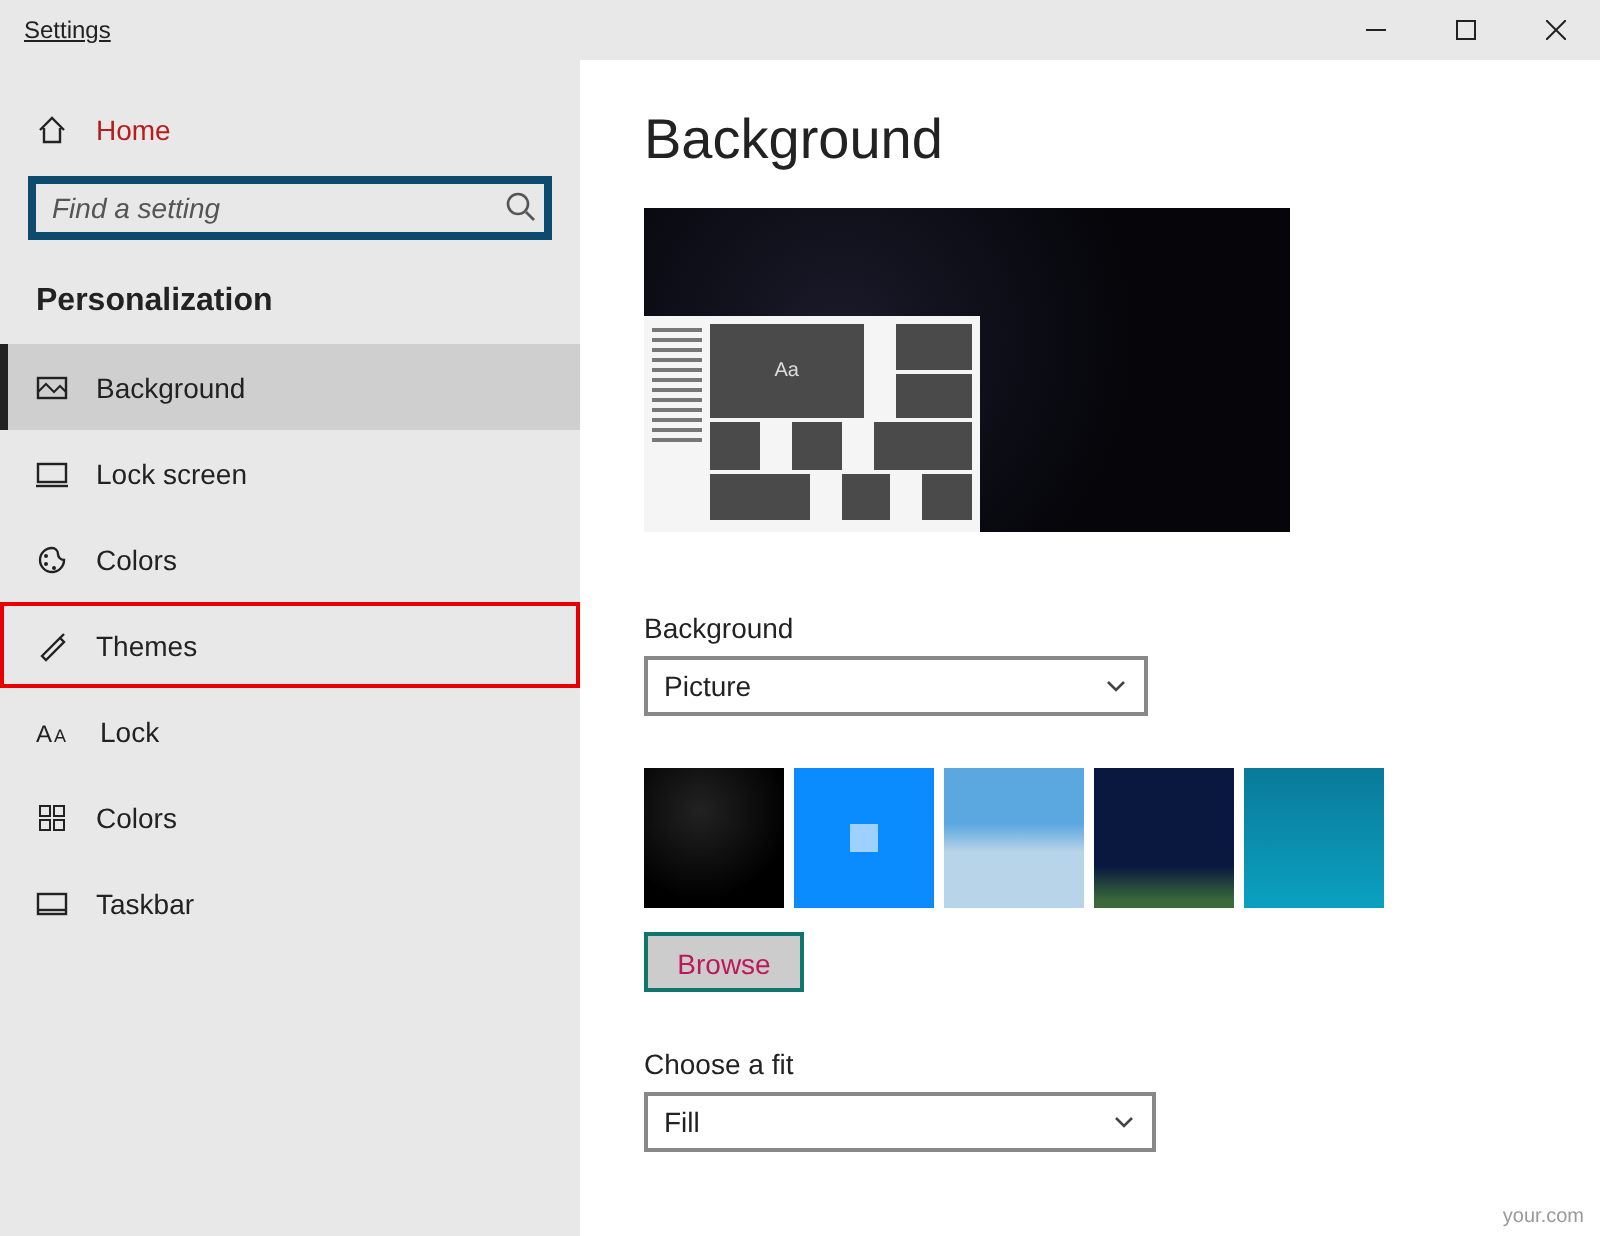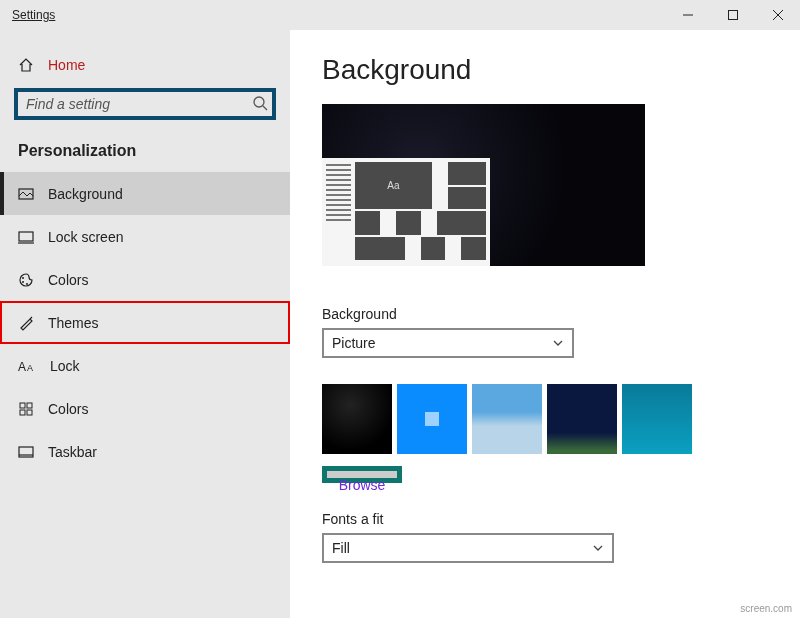--- a/index.html
+++ b/index.html
@@ -40,22 +40,22 @@
   .dropdown { width: 252px; height: 30px; border: 2px solid #888; background: #fff; display: flex; align-items: center; justify-content: space-between; padding: 0 8px; font-size: 14px; color: #222; margin-bottom: 26px; }
   .dropdown svg { flex-shrink: 0; }
   .thumbs { display: flex; gap: 5px; margin-bottom: 12px; }
   .thumb { width: 70px; height: 70px; background: #222; }
   .t1 { background: radial-gradient(circle at 40% 30%, #222 0%, #000 70%); }
   .t2 { background: linear-gradient(#0a8cff, #0a8cff); position: relative; }
   .t2::after { content: ""; position: absolute; left: 28px; top: 28px; width: 14px; height: 14px; background: rgba(255,255,255,0.6); }
   .t3 { background: linear-gradient(#5ba8e0 40%, #b8d4e8 60%); }
   .t4 { background: linear-gradient(#0a1840 70%, #3a6a3a 95%); }
   .t5 { background: linear-gradient(#0a7a9a, #0aa0c0); }
-  .browse-btn { width: 80px; height: 17px; background: #ccc; border: 5px solid #0f766e; font-size: 14px; color: #6d28d9; margin-bottom: 28px; text-align: center; line-height: 28px; }
-  .dropdown.fit { width: 292px; }
+  .browse-btn { width: 80px; height: 30px; background: #ccc; border: 2px solid #0f766e; font-size: 14px; color: #be185d; margin-bottom: 28px; text-align: center; line-height: 28px; }
+  .dropdown.fit { width: 256px; }
   .watermark { position: absolute; bottom: 4px; right: 8px; font-size: 10px; color: #999; }
 </style>
 </head>
 <body>
 
 <div class="window">
   <div class="titlebar">
     <span class="title">Settings</span>
     <div class="win-controls">
       <div class="win-btn">
@@ -201,24 +201,24 @@
 
       <div class="thumbs">
         <div class="thumb t1"></div>
         <div class="thumb t2"></div>
         <div class="thumb t3"></div>
         <div class="thumb t4"></div>
         <div class="thumb t5"></div>
       </div>
       <div class="browse-btn">Browse</div>
 
-      <div class="section-label">Fonts a fit</div>
+      <div class="section-label">Choose a fit</div>
       <div class="dropdown fit">
         <span>Fill</span>
         <svg width="12" height="12">
             <path d="M2 4 L6 8 L10 4" fill="none" stroke="#444" stroke-width="1.3"></path>
           </svg>
       </div>
 
-      <div class="watermark">screen.com</div>
+      <div class="watermark">your.com</div>
     </div>
   </div>
 </div>
 
 </body></html>

